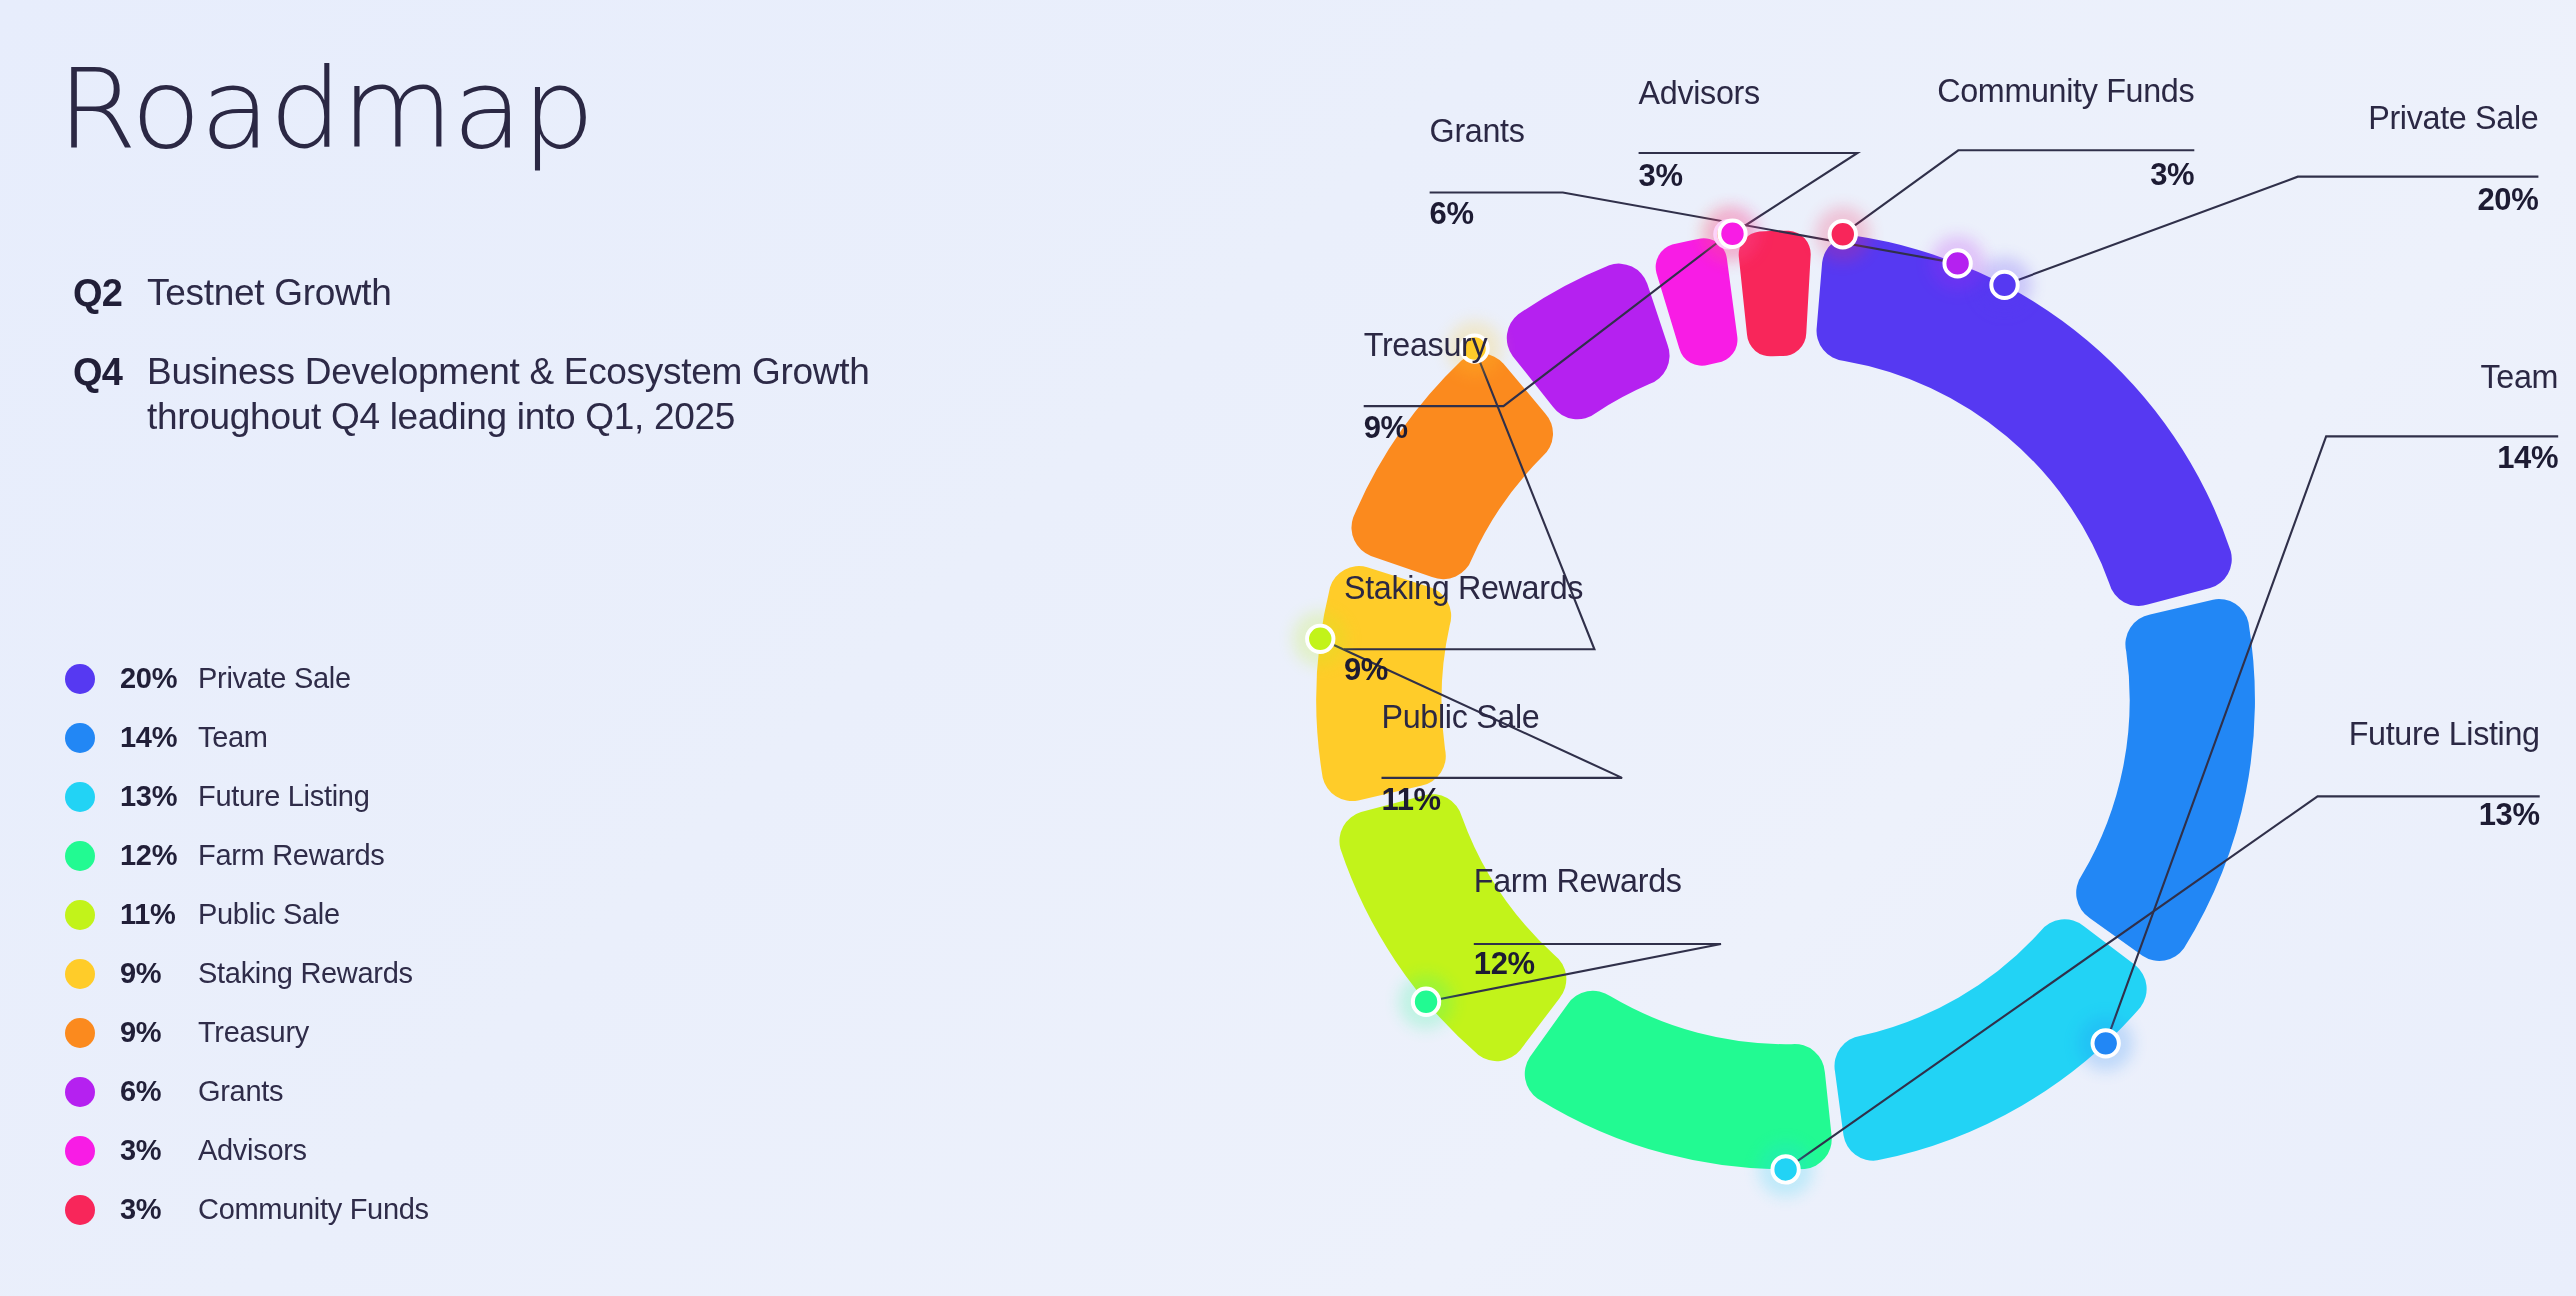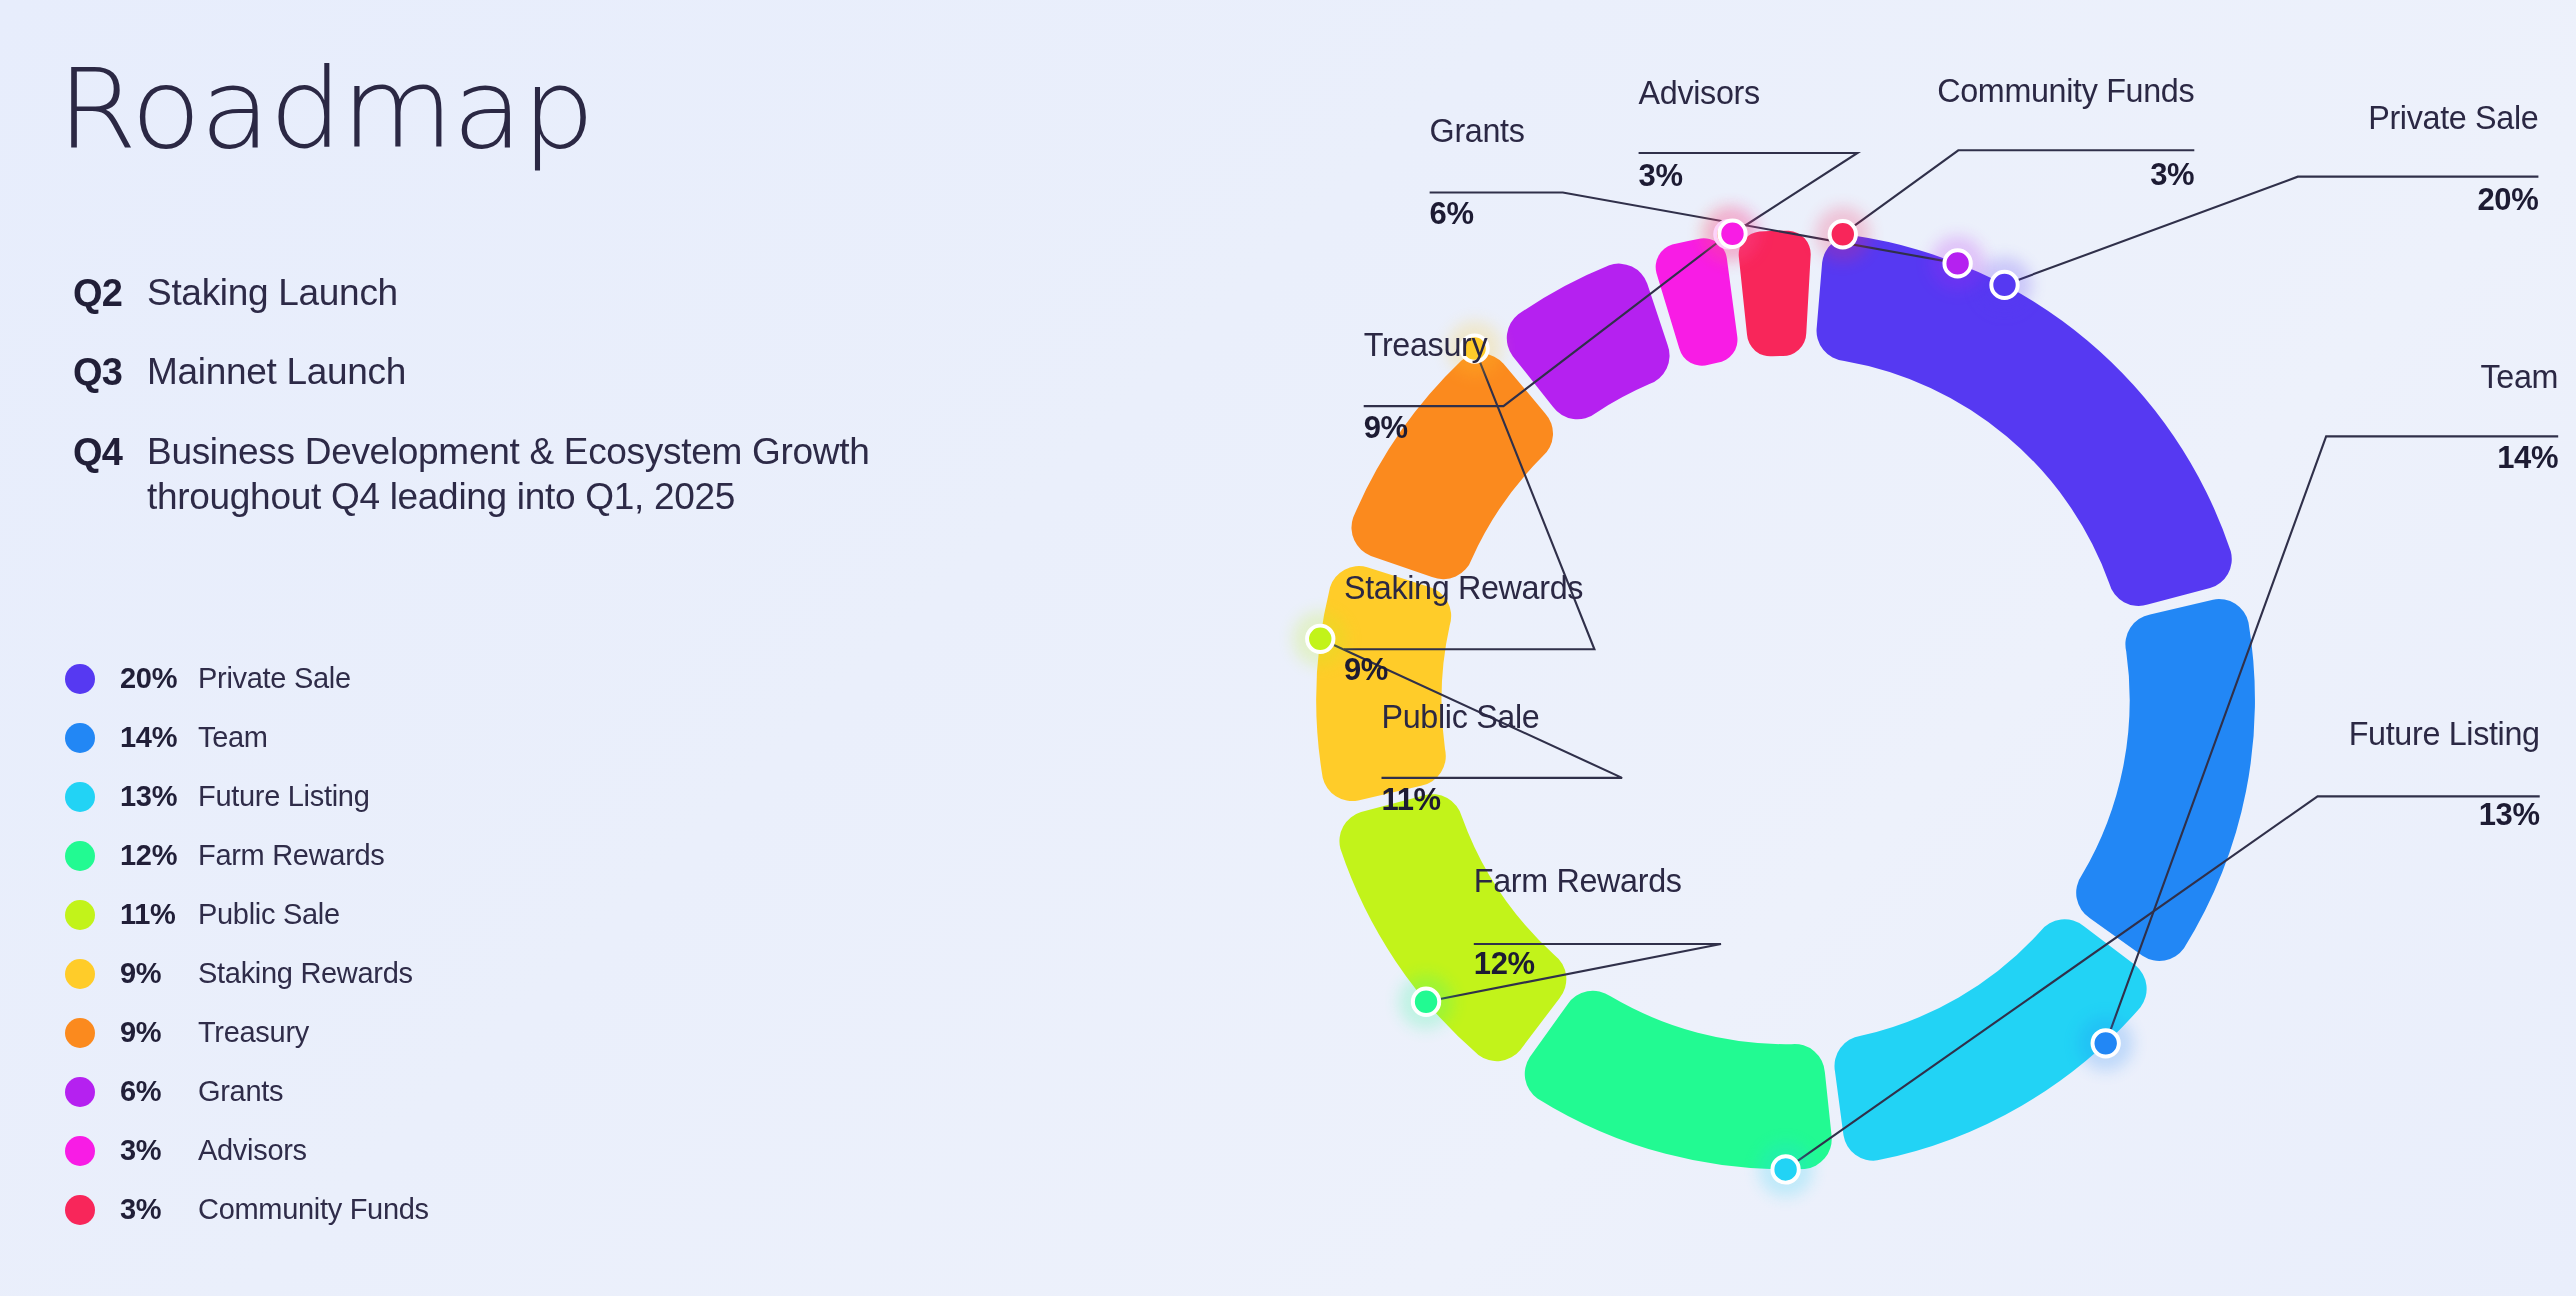--- a/index.html
+++ b/index.html
@@ -71,25 +71,21 @@
 
 <div id="stage">
 
   <div id="left-col">
 
     <div id="page-title">Roadmap</div>
 
     <div id="roadmap-list">
       <div class="road-row">
         <div class="road-q">Q2</div>
-        <div class="road-text">Staking Launch</div>
-      </div>
-      <div class="road-row">
-        <div class="road-q">Q3</div>
-        <div class="road-text">Mainnet Launch</div>
+        <div class="road-text">Testnet Growth</div>
       </div>
       <div class="road-row">
         <div class="road-q">Q4</div>
         <div class="road-text">Business Development &amp; Ecosystem Growth
 throughout Q4 leading into Q1, 2025</div>
       </div>
     </div>
 
     <div id="legend">
         <div class="legend-row">

